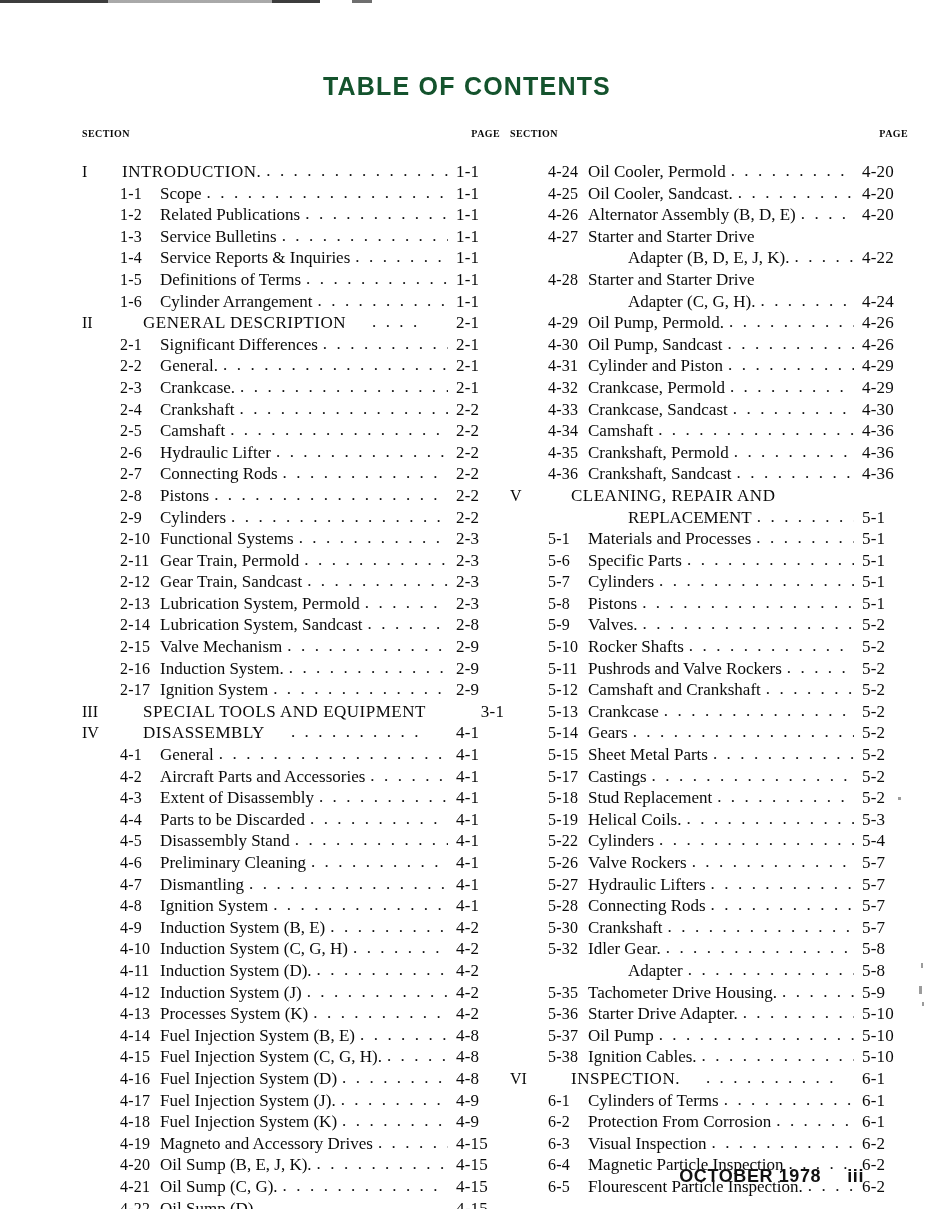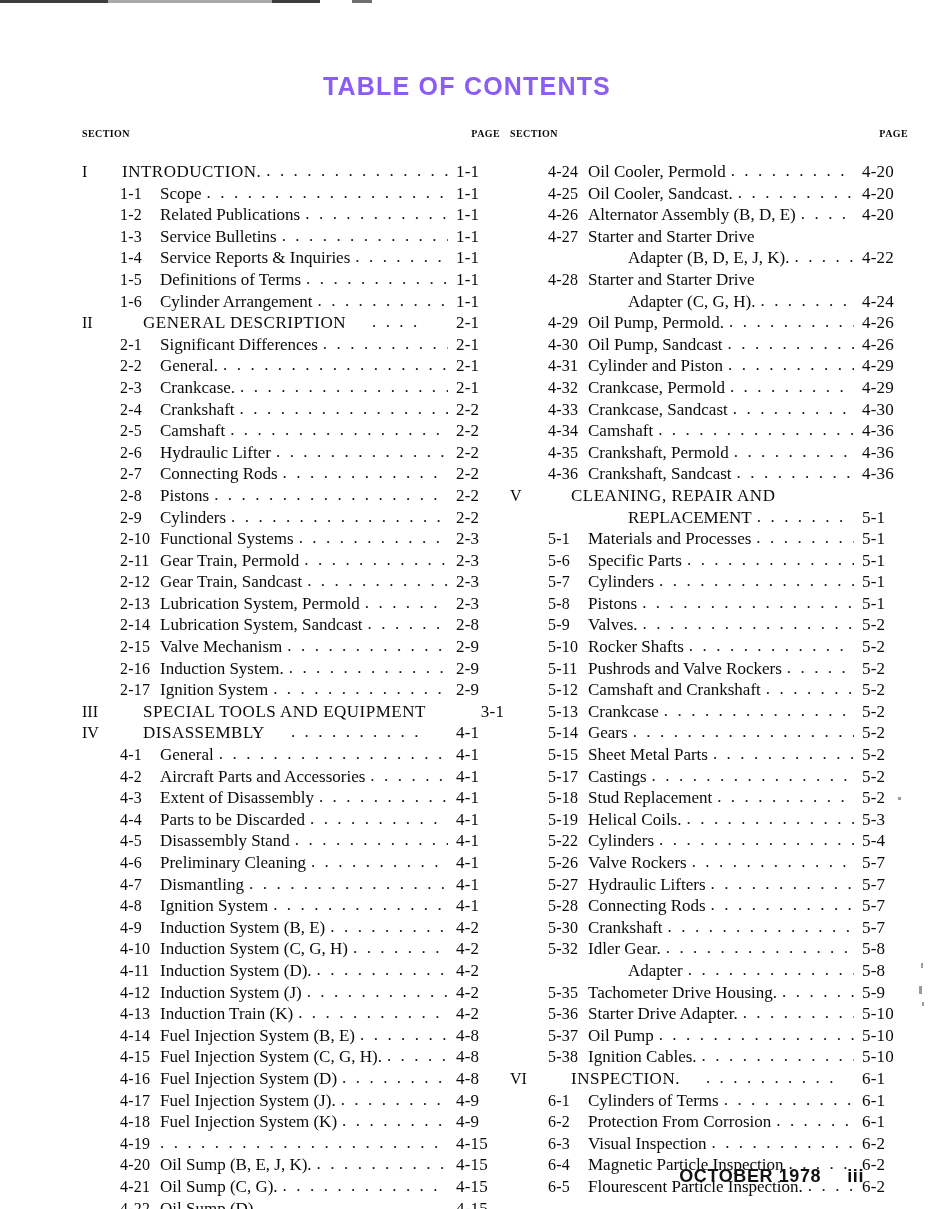--- a/index.html
+++ b/index.html
@@ -41,21 +41,21 @@
   .page-title {
     position: absolute;
     top: 72px;
     left: 0;
     width: 934px;
     text-align: center;
     font-family: "Liberation Sans", "DejaVu Sans", sans-serif;
     font-weight: bold;
     font-size: 25px;
     letter-spacing: 1.2px;
-    color: #8b5cf6;
+    color: #14532d;
   }
 
   .columns {
     position: absolute;
     top: 128px;
     left: 0;
     width: 934px;
     display: flex;
   }
   .col {
@@ -407,21 +407,21 @@
           <span class="pg">4-2</span>
         </div>
         <div class="entry sub">
           <span class="num">4-12</span>
           <span class="title">Induction System (J)</span>
           <span class="leader"></span>
           <span class="pg">4-2</span>
         </div>
         <div class="entry sub">
           <span class="num">4-13</span>
-          <span class="title">Induction Train (K)</span>
+          <span class="title">Processes System (K)</span>
           <span class="leader"></span>
           <span class="pg">4-2</span>
         </div>
         <div class="entry sub">
           <span class="num">4-14</span>
           <span class="title">Fuel Injection System (B, E)</span>
           <span class="leader"></span>
           <span class="pg">4-8</span>
         </div>
         <div class="entry sub">
@@ -443,20 +443,21 @@
           <span class="pg">4-9</span>
         </div>
         <div class="entry sub">
           <span class="num">4-18</span>
           <span class="title">Fuel Injection System (K)</span>
           <span class="leader"></span>
           <span class="pg">4-9</span>
         </div>
         <div class="entry sub">
           <span class="num">4-19</span>
+          <span class="title">Magneto and Accessory Drives</span>
           <span class="leader"></span>
           <span class="pg">4-15</span>
         </div>
         <div class="entry sub">
           <span class="num">4-20</span>
           <span class="title">Oil Sump (B, E, J, K).</span>
           <span class="leader"></span>
           <span class="pg">4-15</span>
         </div>
         <div class="entry sub">

